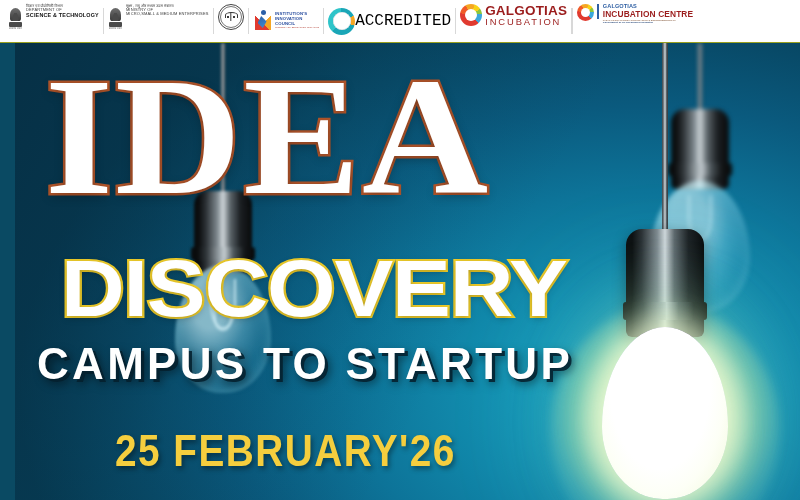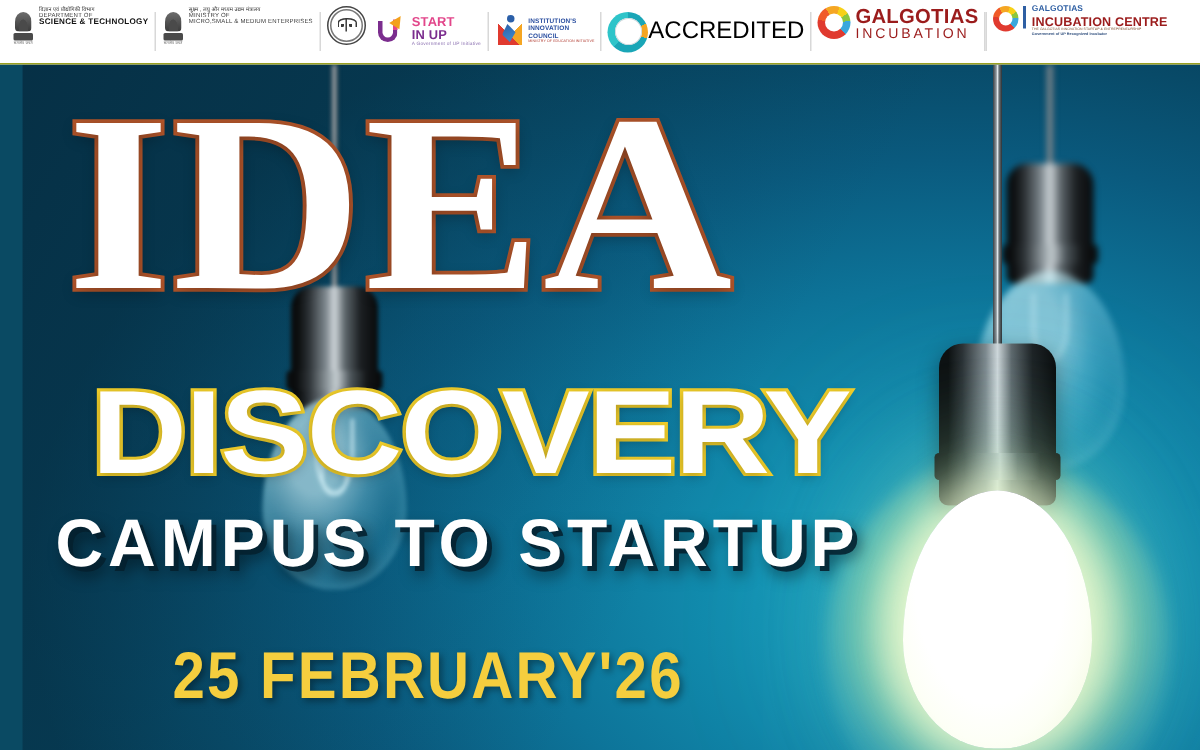--- a/index.html
+++ b/index.html
@@ -185,21 +185,21 @@
     width:27px; height:27px; border-radius:50%;
     background:conic-gradient(#1aa6b7 0 18%, #f5a623 18% 30%, #1aa6b7 30% 62%, #2ec4c9 62% 100%);
     display:flex; align-items:center; justify-content:center;
     flex:0 0 auto;
   }
   .round-badge::after {
     content:""; width:18px; height:18px; border-radius:50%;
     background:#fff;
     box-shadow:inset 0 0 0 .6px #cfd9dd;
   }
-  .rb-wrap { position:relative; display:flex; align-items:center; justify-content:center; }
+  .rb-wrap { position:relative; display:flex; align-items:center; justify-content:center;font-family:Liberation Mono, monospace; }
 
   
   .swirl {
     width:22px; height:22px; border-radius:50%;
     flex:0 0 auto;
     background:
       conic-gradient(from 200deg,
         #e03a2f 0 22%,
         #f05a28 22% 36%,
         #f5a623 36% 50%,
@@ -491,31 +491,20 @@
     </div>
 
     <div class="logo-sep"></div>
 
     <div class="logo-slot">
       <div class="seal">
         <div class="fish"></div>
       </div>
     </div>
 
-    <div class="logo-slot siu">
-      <div class="siu-mark">
-        <div class="siu-u"></div>
-        <div class="siu-arrow"></div>
-      </div>
-      <div class="siu-words">
-        <div class="siu-start">START</div>
-        <div class="siu-inup">IN UP</div>
-        <div class="siu-tag">A Government of UP Initiative</div>
-      </div>
-    </div>
 
     <div class="logo-sep"></div>
 
     <div class="logo-slot iic">
       <div class="iic-mark">
         <div class="iic-head"></div>
         <div class="iic-body"></div>
       </div>
       <div class="iic-words">
         <div class="iic-l">INSTITUTION'S</div>

